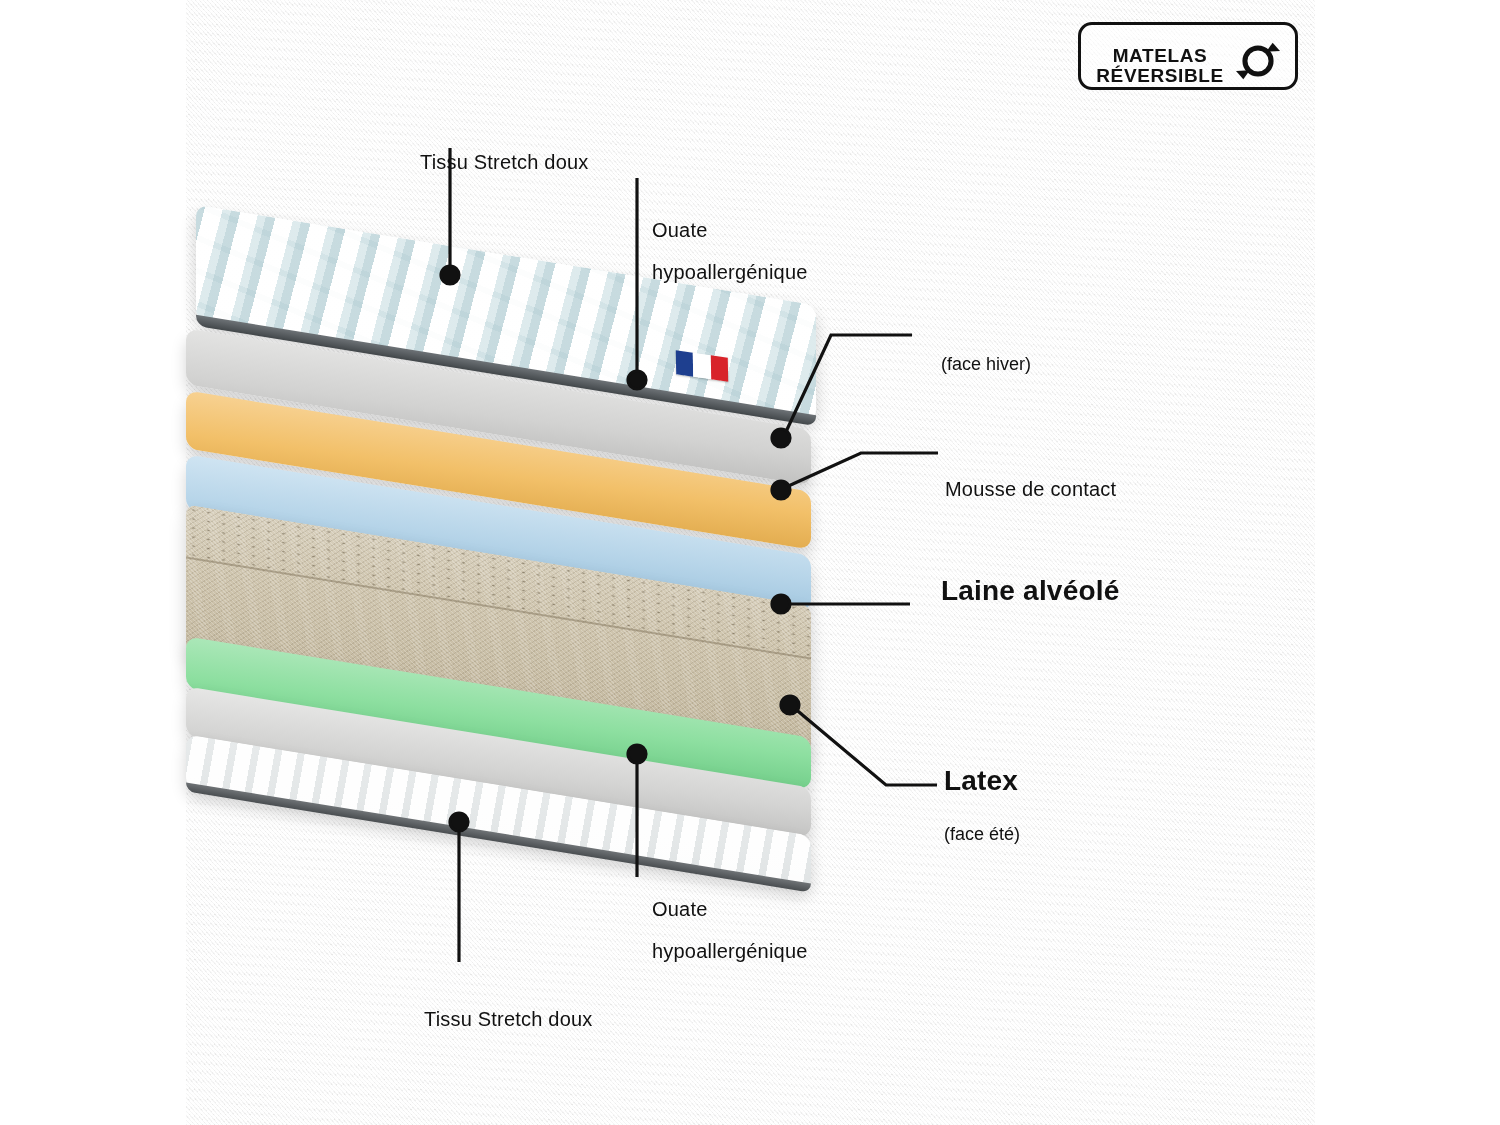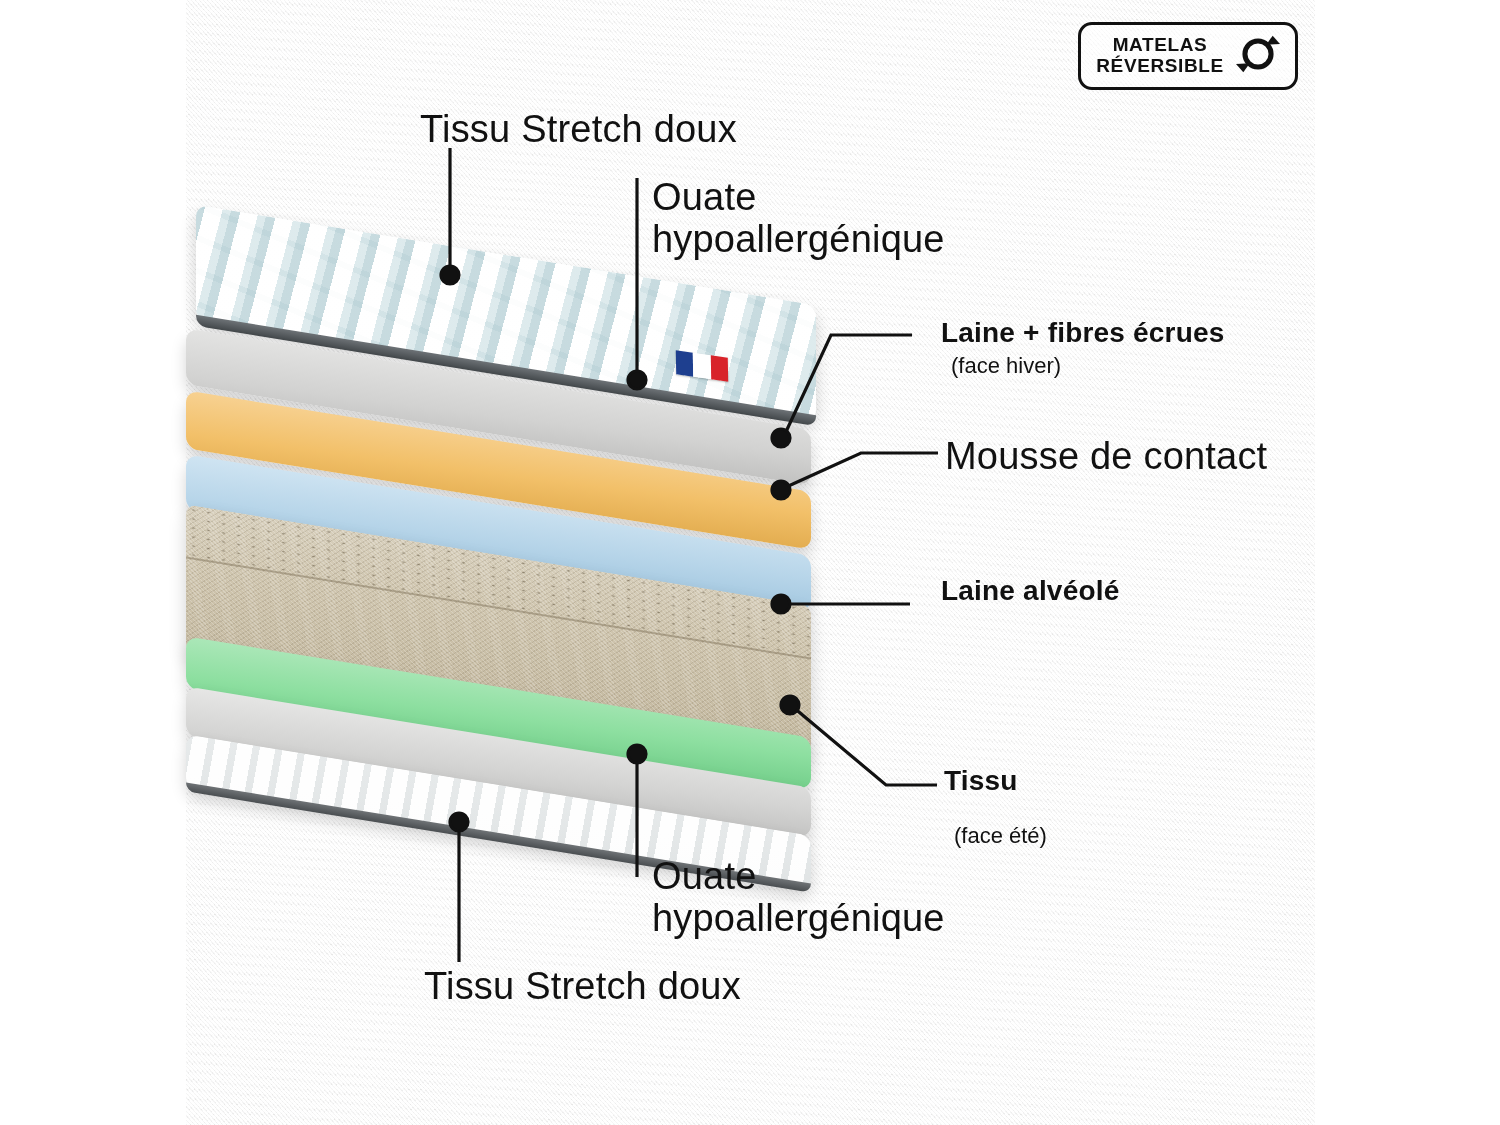--- a/index.html
+++ b/index.html
@@ -40,21 +40,21 @@
   #reversible-badge {
     position: absolute;
     left: 1078px;
     top: 22px;
     width: 214px;
     height: 62px;
     border: 3px solid #111;
     border-radius: 14px;
     background: rgba(255,255,255,0.55);
     display: flex;
-    align-items: center;
+    align-items: flex-end;
     justify-content: center;
     gap: 12px;
   }
   .badge-lines {
     display: flex;
     flex-direction: column;
     align-items: center;
     line-height: 1.08;
   }
   .badge-lines span {
@@ -248,34 +248,34 @@
   }
   .lbl {
     position: absolute;
     color: #111;
     white-space: pre;
     line-height: 1.13;
   }
   .lbl-light {
     font-family: "Liberation Sans", sans-serif;
     font-weight: 300;
-    font-size: 38px;
+    font-size: 20px;
     letter-spacing: 0.2px;
+    margin-top: 43px;
   }
   .lbl-bold {
     font-family: "Liberation Sans", sans-serif;
     font-weight: bold;
     font-size: 28px;
     letter-spacing: 0.2px;
   }
   .lbl-sub {
     font-family: "Liberation Sans", sans-serif;
     font-weight: 300;
-    font-size: 22px;
-    margin-left: 10px;
+    font-size: 18px;
   }
 </style>
 </head>
 <body>
 
 <div id="stage">
 
   <div id="fabric-bg"></div>
 
   <div id="reversible-badge">
@@ -353,28 +353,27 @@
       <line x1="459" y1="825" x2="459" y2="962"></line>
       <circle cx="459" cy="822" r="9"></circle>
     </g>
   </svg>
 
   <div class="lbl lbl-light" style="left:420px; top:108px;">Tissu Stretch doux</div>
 
   <div class="lbl lbl-light" style="left:652px; top:176px;">Ouate</div>
   <div class="lbl lbl-light" style="left:652px; top:218px;">hypoallergénique</div>
 
-  <div class="lbl lbl-bold" style="left:941px; top:317px;">Laine + fibres écrues</div>
   <div class="lbl lbl-sub" style="left:941px; top:354px;">(face hiver)</div>
 
   <div class="lbl lbl-light" style="left:945px; top:435px;">Mousse de contact</div>
 
   <div class="lbl lbl-bold" style="left:941px; top:575px;">Laine alvéolé</div>
 
-  <div class="lbl lbl-bold" style="left:944px; top:765px;">Tissu</div>
+  <div class="lbl lbl-bold" style="left:944px; top:765px;">Latex</div>
   <div class="lbl lbl-sub" style="left:944px; top:824px;">(face été)</div>
 
   <div class="lbl lbl-light" style="left:652px; top:855px;">Ouate</div>
   <div class="lbl lbl-light" style="left:652px; top:897px;">hypoallergénique</div>
 
   <div class="lbl lbl-light" style="left:424px; top:965px;">Tissu Stretch doux</div>
 
 
 </div>
 

